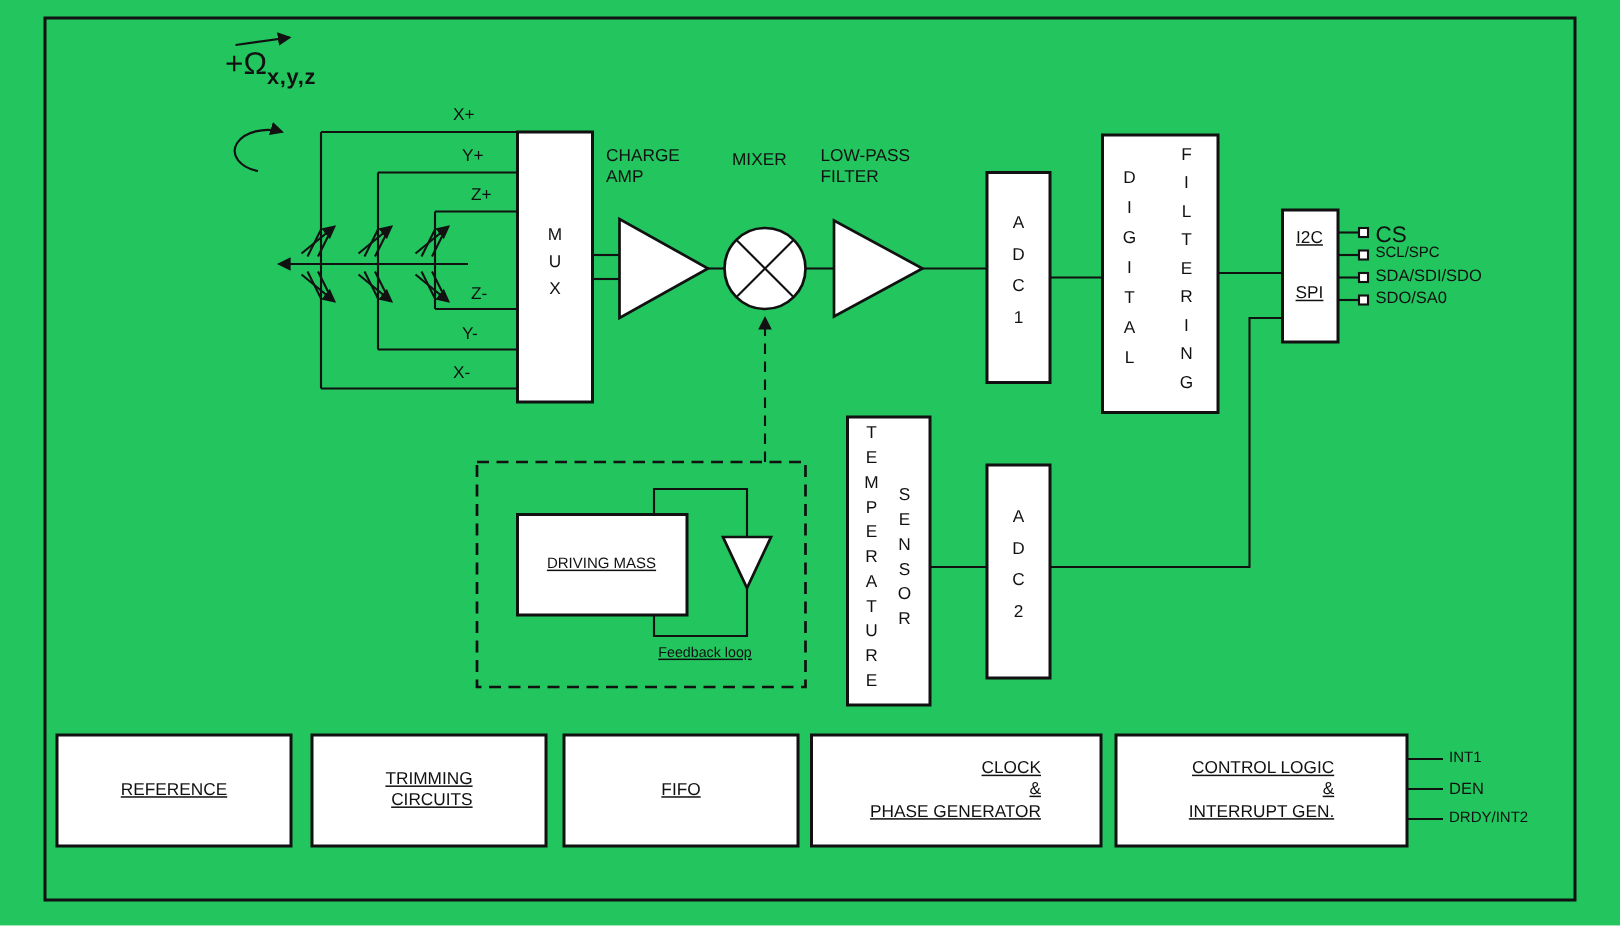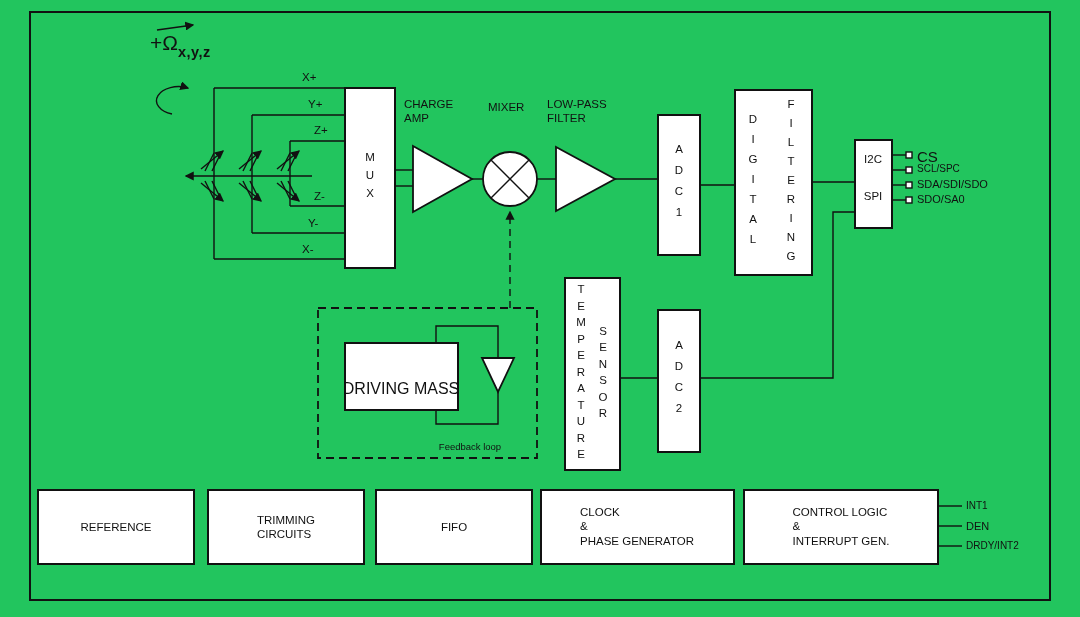--- a/index.html
+++ b/index.html
@@ -8,26 +8,26 @@
   #wires{position:absolute;inset:0;}
   svg line, svg polyline, svg path.wire{stroke:#111;stroke-width:1.4;fill:none;}
   svg rect.blk{fill:#fff;stroke:#111;stroke-width:2;}
   svg rect.border{fill:none;stroke:#111;stroke-width:2;}
   svg rect.pinsq{fill:#fff;stroke:#111;stroke-width:1.4;}
   svg polygon.amp{fill:#fff;stroke:#111;stroke-width:1.8;}
   svg circle.mix{fill:#fff;stroke:#111;stroke-width:1.8;}
   .dash{stroke-dasharray:7 5;}
   .dashbox{stroke-dasharray:8 5;stroke-width:1.8 !important;}
   .lbl{position:absolute;font-size:11.5px;line-height:1.25;white-space:nowrap;}
-  .ctr{text-align:left;transform:translate(-50%,-50%);}
+  .ctr{text-align:right;transform:translate(-50%,-50%);text-decoration:underline;}
   .vert{position:absolute;writing-mode:vertical-lr;text-orientation:upright;
         transform:translate(-50%,-50%);font-size:11.5px;white-space:nowrap;}
   .ls4{letter-spacing:4.5px}.ls6{letter-spacing:6px}.ls7{letter-spacing:7px}
   .ls8{letter-spacing:8px}.ls9{letter-spacing:9px}
-  .small{font-size:16px;margin-top:12px;}
+  .small{font-size:10px;}
   .tiny{font-size:9.5px;}
   .omega{position:absolute;left:150px;top:31px;font-size:21px;}
   .omega .axes{font-size:14.5px;font-weight:bold;vertical-align:-7px;letter-spacing:.5px;}
 </style>
 </head>
 <body>
 
 <div id="stage">
 
   <svg id="wires" width="1080" height="617" viewBox="0 0 1080 617">
@@ -166,21 +166,21 @@
 
   <div class="lbl ctr" style="left:873px;top:159px;">I2C</div>
   <div class="lbl ctr" style="left:873px;top:196px;">SPI</div>
 
   <div class="lbl" style="left:917px;top:148px;font-size:15px;">CS</div>
   <div class="lbl" style="left:917px;top:163px;font-size:10px;">SCL/SPC</div>
   <div class="lbl" style="left:917px;top:178px;font-size:11px;">SDA/SDI/SDO</div>
   <div class="lbl" style="left:917px;top:193px;font-size:11px;">SDO/SA0</div>
 
   <div class="lbl ctr small" style="left:401px;top:377px;">DRIVING MASS</div>
-  <div class="lbl ctr tiny" style="left:470px;top:447px;">Feedback loop</div>
+  <div class="lbl ctr tiny" style="left:470px;top:436px;">Feedback loop</div>
 
   <div class="lbl ctr" style="left:116px;top:527px;">REFERENCE</div>
   <div class="lbl ctr" style="left:286px;top:527px;">
     <div>TRIMMING</div>
     <div>CIRCUITS</div>
   </div>
   <div class="lbl ctr" style="left:454px;top:527px;">FIFO</div>
   <div class="lbl ctr" style="left:637px;top:527px;">
     <div>CLOCK</div>
     <div>&amp;</div>

